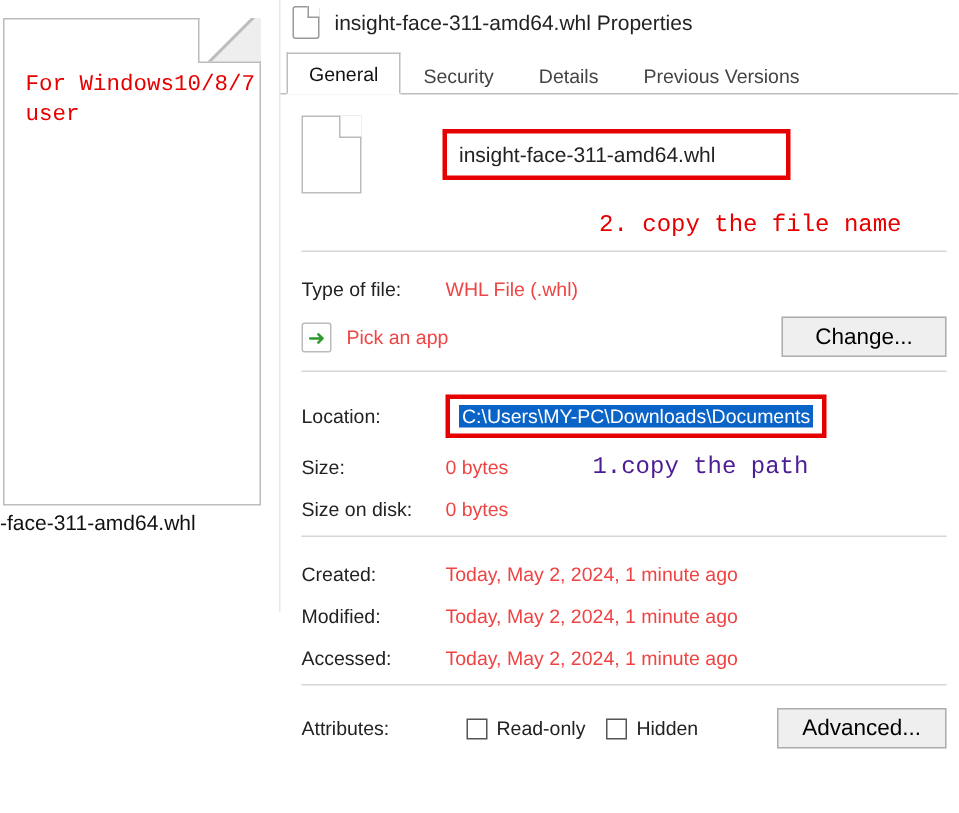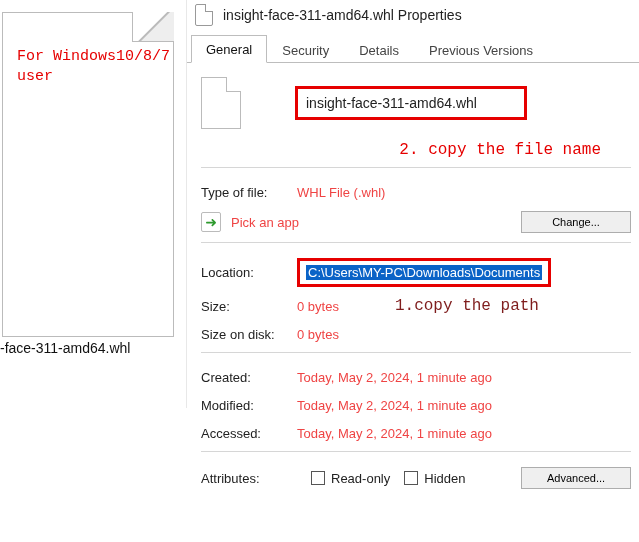--- a/index.html
+++ b/index.html
@@ -187,40 +187,40 @@
     border-radius: 2px;
     display: flex;
     align-items: center;
     justify-content: center;
     color: #2e9a2e;
     font-size: 14px;
     background: #fff;
   }
   .change-btn, .advanced-btn {
     font-family: inherit;
-    font-size: 11px;
+    font-size: 15px;
     padding: 4px 16px;
     background: #efefef;
     border: 1px solid #adadad;
     cursor: pointer;
     min-width: 110px;
   }
   .location-box {
     border: 3px solid #e60000;
     padding: 4px 6px;
     display: inline-block;
   }
   .location-value {
     background: #0a63c7;
     color: #fff;
     padding: 0 2px;
     font-size: 13px;
   }
   .ann1 {
-    color: #7f1d1d;
+    color: #4c1d95;
     font-family: Consolas, "Courier New", monospace;
     font-size: 16px;
     padding-left: 56px;
   }
   .attr-row {
     display: flex;
     align-items: center;
     gap: 14px;
   }
   .chk-wrap {

